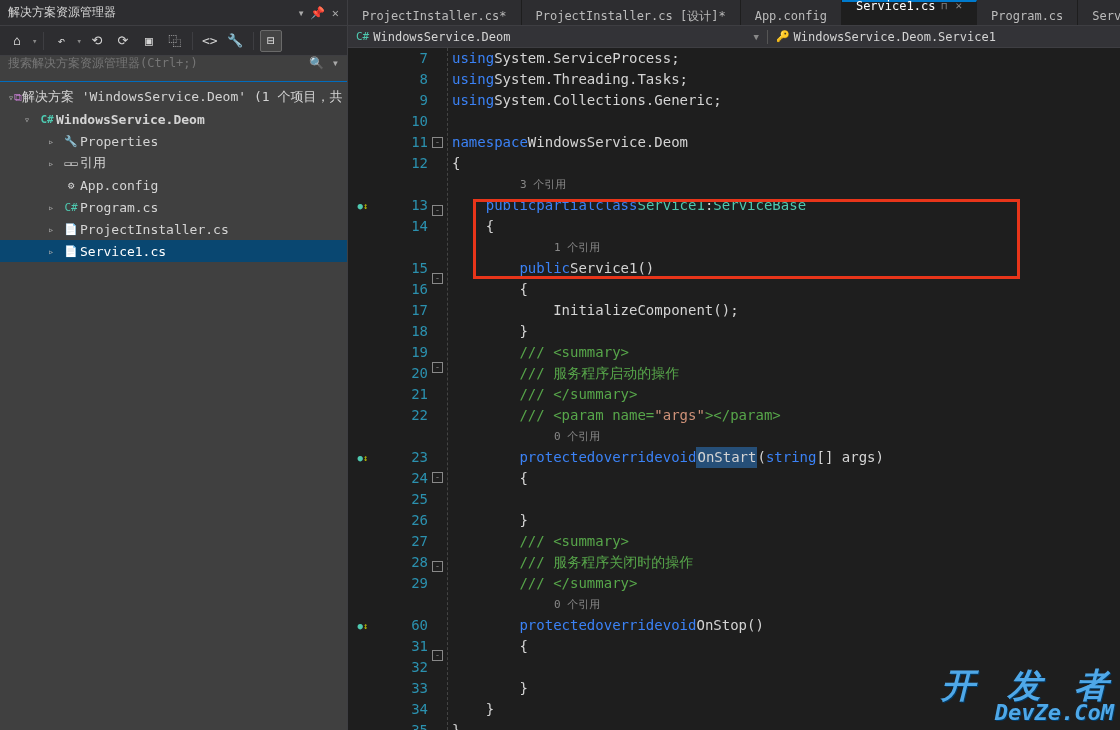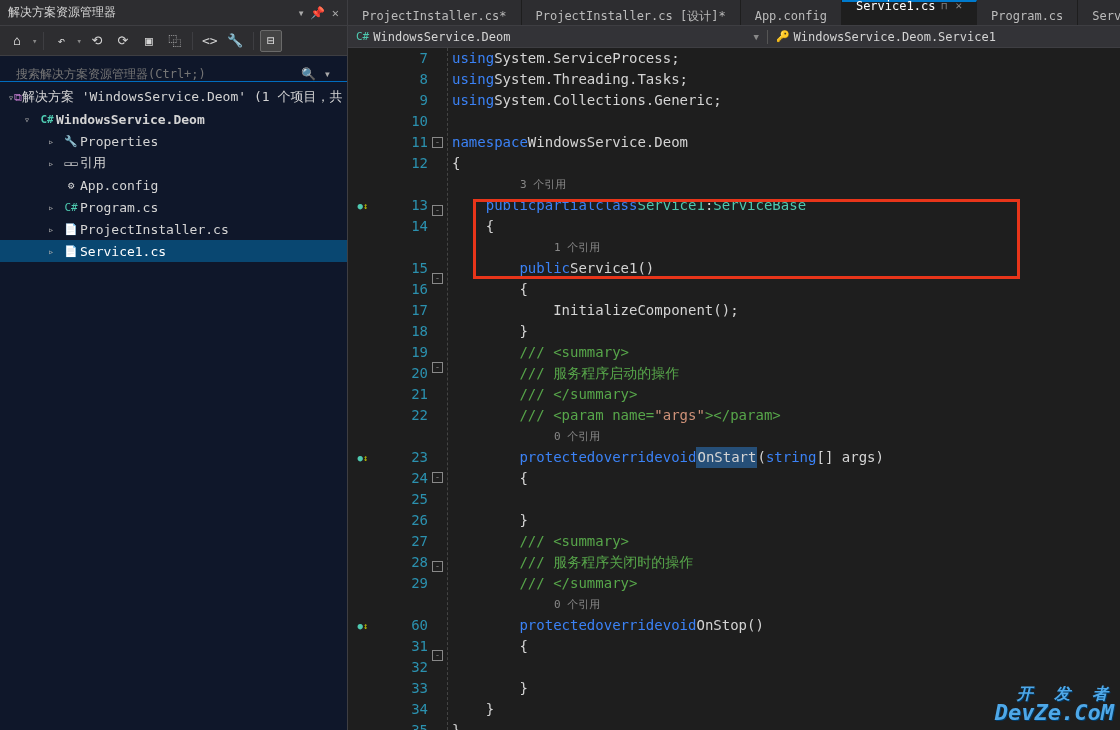--- a/index.html
+++ b/index.html
@@ -1,25 +1,25 @@
 <!DOCTYPE html>
 <html><head>
 <meta charset="utf-8">
 <style>
 * { margin:0; padding:0; box-sizing:border-box; font-family:"Microsoft YaHei","Consolas",monospace; }
 body { background:#2d2d30; color:#d4d4d4; font-size:13px; width:1120px; height:730px; overflow:hidden; display:flex; }
-.sidebar { width:348px; background:#0f172a; border-right:1px solid #3e3e42; display:flex; flex-direction:column; }
+.sidebar { width:348px; background:#404040; border-right:1px solid #3e3e42; display:flex; flex-direction:column; }
 .se-header { height:26px; background:#2d2d30; display:flex; align-items:center; padding:0 8px; color:#d4d4d4; font-size:12px; border-bottom:1px solid #3e3e42; }
 .se-header .hdr-spacer { flex:1; }
 .se-header .hdr-icon { font-size:12px; margin-left:6px; cursor:pointer; color:#aaa; }
 .se-toolbar { height:30px; display:flex; align-items:center; padding:0 6px; gap:4px; border-bottom:1px solid #3e3e42; background:#2d2d30; }
 .tb-btn { width:22px; height:22px; display:flex; align-items:center; justify-content:center; color:#d4d4d4; font-size:13px; cursor:pointer; }
 .tb-btn.boxed { border:1px solid #6a6a6a; border-radius:2px; }
 .tb-sep { width:1px; height:18px; background:#3e3e42; margin:0 2px; }
-.se-search { height:26px; display:flex; align-items:flex-end; padding:0 16px; border-bottom:1px solid #006cbe; justify-content:space-between; }
+.se-search { height:26px; display:flex; align-items:flex-start; padding:0 8px; border-bottom:1px solid #006cbe; justify-content:space-between; }
 .se-search input { background:transparent; border:none; outline:none; color:#d4d4d4; font-size:12px; flex:1; }
 .se-search .srch-icon { color:#aaa; font-size:12px; }
 .tree { flex:1; overflow:auto; padding-top:4px; }
 .tree-row { display:flex; align-items:center; height:22px; padding-left:8px; cursor:pointer; white-space:nowrap; }
 .tree-row.selected { background:#094771; color:#fff; }
 .tree-row.bold { font-weight:bold; }
 .tree-arrow { width:14px; font-size:10px; color:#aaa; display:inline-block; }
 .tree-icon { width:18px; display:inline-flex; align-items:center; justify-content:center; font-size:11px; }
 .tree-label { font-size:13px; }
 .ind1{padding-left:8px;} .ind2{padding-left:24px;} .ind3{padding-left:48px;}
@@ -43,21 +43,21 @@
 .fold-box { width:11px; height:11px; border:1px solid #888; color:#888; font-size:9px; line-height:9px; text-align:center; margin:5px auto; cursor:pointer; }
 .code-col { flex:1; font-family:Consolas,monospace; font-size:14px; line-height:21px; padding-left:4px; position:relative; }
 .code-row { height:21px; display:flex; align-items:center; }
 .code-row.ref { color:#888; font-size:11px; }
 .k-using,.k-keyword{color:#3b82f6;} .k-type{color:#4ec9b0;} .k-string{color:#ce9178; }
 .k-comment{color:#57a64a;}
 .highlight-bg{background:#264f78; padding:0 1px;}
 .red-rect{position:absolute; border:3px solid #e8351a; pointer-events:none; left:25px; top:151px; width:547px; height:80px;}
 .ln { height:21px; }
 .watermark { position:absolute; right:6px; bottom:6px; font-family:Arial; font-weight:bold; font-style:italic; text-align:right; line-height:1; pointer-events:none; }
-.watermark .w1 { font-size:16px; letter-spacing:6px; color:#4fa8e8; text-shadow:1px 1px 0 #003a66; }
+.watermark .w1 { font-size:34px; letter-spacing:6px; color:#4fa8e8; text-shadow:1px 1px 0 #003a66; }
 .watermark .w2 { font-size:22px; color:#4fa8e8; text-shadow:1px 1px 0 #003a66; }
 .runmark { color:#4ec9b0; font-size:9px; }
 .chgmark { color:#c0c000; font-size:9px; }
 </style>
 </head>
 <body>
 
 <div class="sidebar">
   <div class="se-header">
     <span>解决方案资源管理器</span>

